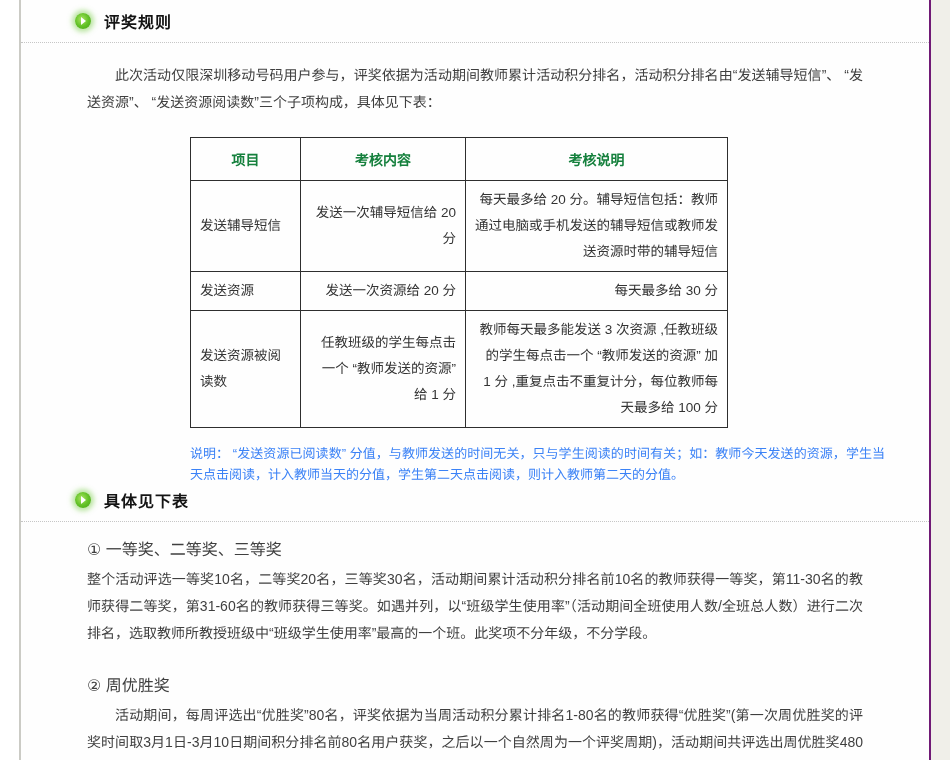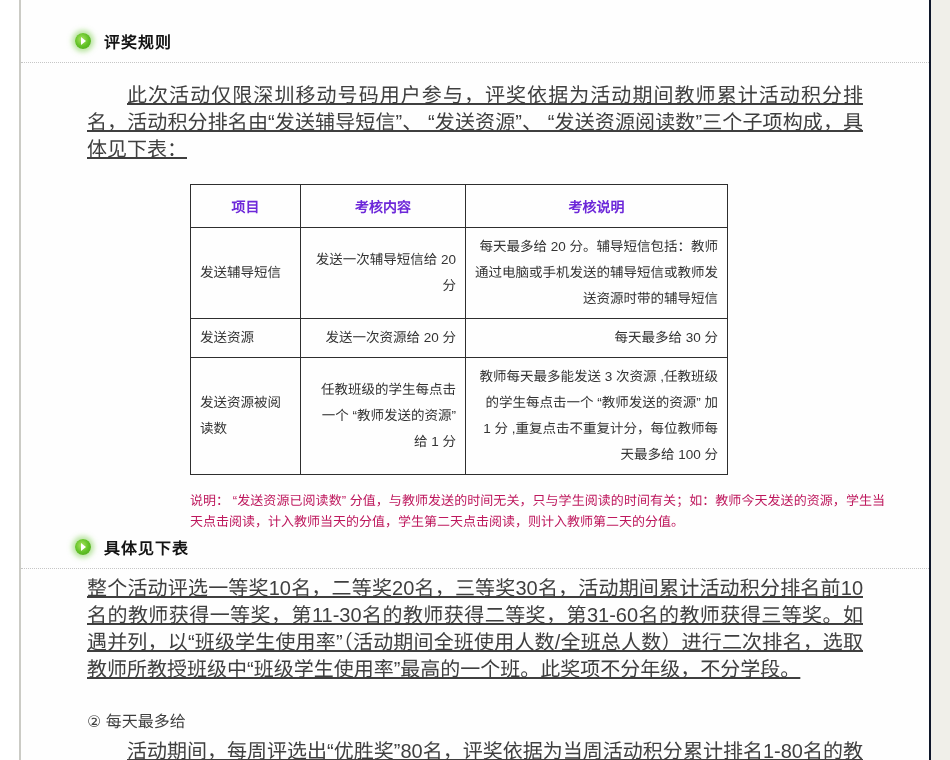--- a/index.html
+++ b/index.html
@@ -6,67 +6,67 @@
   html,body { width:950px; height:760px; overflow:hidden; }
   body {
     background:#ffffff;
     font-family:"Liberation Sans","DejaVu Sans",sans-serif;
     color:#3f3f3f;
   }
   .page {
     width:912px; height:760px;
     margin:0 19px;
     border-left:2px solid #cbcbc5;
-    border-right:2px solid #0f172a;
+    border-right:2px solid #701a75;
     box-shadow: 19px 0 0 0 #f0efe9;
     background:#fefefe;
-    padding-top:30px;
+    padding-top:10px;
     overflow:hidden;
   }
   .sec-header { display:flex; align-items:center; gap:13px; margin-left:54px; height:21px; }
   .bullet {
     width:16px; height:16px; border-radius:50%;
     background: radial-gradient(circle at 42% 40%, #a9e55f 0%, #63c228 50%, #45a312 100%);
     box-shadow:0 0 5px 3px rgba(120,205,70,.5);
     position:relative; display:inline-block; flex:0 0 auto;
   }
   .tri {
     position:absolute; left:6px; top:4px; width:0; height:0;
     border-left:5px solid #ffffff;
     border-top:4px solid transparent;
     border-bottom:4px solid transparent;
   }
   .sec-title { font-size:16px; font-weight:bold; color:#141414; letter-spacing:1px; }
   .dotted { border-top:1px dotted #c6c6c6; margin-top:11px; height:0; }
 
-  .body-text { font-size:20px; line-height:27px; color:#3f3f3f; text-align:justify;text-decoration:underline; }
+  .body-text { font-size:14px; line-height:27px; color:#3f3f3f; text-align:justify; }
   .intro { margin:19px 66px 0 66px; text-indent:2em; }
 
   table.rules {
     margin:21px 0 0 169px;
     border-collapse:collapse;
     table-layout:fixed;
     width:537px;
     font-size:13.5px;
     color:#333333;
   }
   table.rules th, table.rules td { border:1px solid #2e2e2e; vertical-align:middle; }
-  table.rules th { font-weight:bold; text-align:center; padding:11px 6px; font-size:14px; color:#6d28d9; }
+  table.rules th { font-weight:bold; text-align:center; padding:11px 6px; font-size:14px; color:#15803d; }
   table.rules td { padding:6px 9px; line-height:26px; }
   col.c1 { width:110px; }
   col.c2 { width:165px; }
   col.c3 { width:262px; }
   td.c-item { text-align:left; }
   td.c-content { text-align:right; }
   td.c-desc { text-align:right; }
 
   .note {
     margin:15px 0 0 169px;
     width:695px;
-    font-size:13px; line-height:21px; color:#be185d;
+    font-size:13px; line-height:21px; color:#3b82f6;
     text-align:justify;
   }
 
   .sec2 { margin-top:4px; }
   .sub-heading { font-size:16px; color:#3f3f3f; margin:14px 66px 0 66px; }
   .para { margin:6px 66px 0 66px; }
   .para.indent { text-indent:2em; }
   .gap-top { margin-top:25px; }
 </style>
 </head>
@@ -122,19 +122,20 @@
 
   <section class="sec2">
     <div class="sec-header">
       <span class="bullet">
           <span class="tri"></span>
         </span>
       <h2 class="sec-title">具体见下表</h2>
     </div>
     <div class="dotted"></div>
 
+    <p class="sub-heading">① 一等奖、二等奖、三等奖</p>
     <p class="body-text para">整个活动评选一等奖10名，二等奖20名，三等奖30名，活动期间累计活动积分排名前10名的教师获得一等奖，第11-30名的教师获得二等奖，第31-60名的教师获得三等奖。如遇并列，以“班级学生使用率”（活动期间全班使用人数/全班总人数）进行二次排名，选取教师所教授班级中“班级学生使用率”最高的一个班。此奖项不分年级，不分学段。</p>
 
-    <p class="sub-heading gap-top">② 每天最多给</p>
+    <p class="sub-heading gap-top">② 周优胜奖</p>
     <p class="body-text para indent">活动期间，每周评选出“优胜奖”80名，评奖依据为当周活动积分累计排名1-80名的教师获得“优胜奖”(第一次周优胜奖的评奖时间取3月1日-3月10日期间积分排名前80名用户获奖，之后以一个自然周为一个评奖周期)，活动期间共评选出周优胜奖480名，如遇并列，以“班级学生使用率”（活动期间全班使用人数/全班总人数）进行二次排名，选取教师所教授班级中“班级学生使用率”最高的一个班。此奖项不分年级，不分学段，每位教师最多只能获得一次“优胜奖”。</p>
   </section>
 
 </div>
 
 </body></html>

